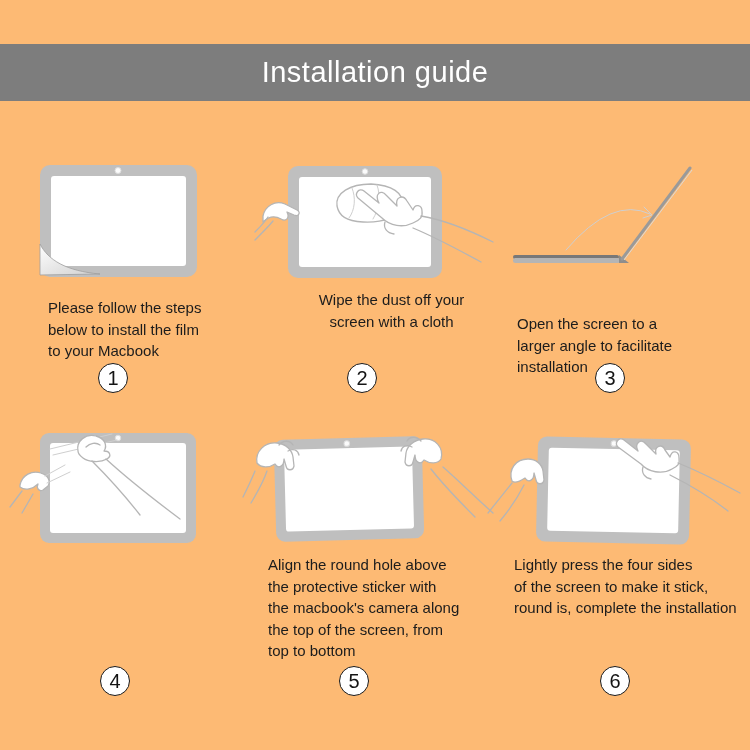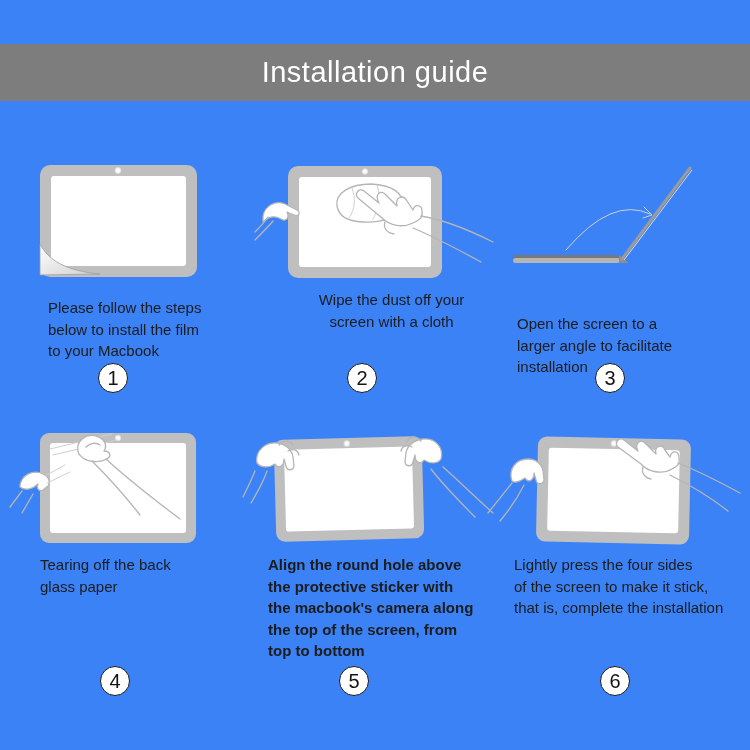--- a/index.html
+++ b/index.html
@@ -1,17 +1,17 @@
 <!DOCTYPE html>
 <html><head>
 <meta charset="utf-8">
 <style>
   html,body{margin:0;padding:0;background:#ffffff;}
   .page{
-    position:relative;width:750px;height:750px;background:#3b82f6;overflow:hidden;
+    position:relative;width:750px;height:750px;background:#fdba74;overflow:hidden;
     font-family:"Liberation Sans","DejaVu Sans",sans-serif;color:#1c1c1c;
   }
   .banner{
     position:absolute;left:0;top:44px;width:750px;height:57px;background:#7d7d7d;
     display:flex;align-items:center;justify-content:center;
   }
   .banner span{color:#ffffff;font-size:29px;letter-spacing:0.5px;}
   .panel{position:absolute;}
   .p1{left:20px;top:160px;width:220px;height:233px;}
   .p2{left:255px;top:160px;width:240px;height:233px;text-align:center;}
@@ -20,21 +20,21 @@
   .p5{left:255px;top:425px;width:240px;height:271px;}
   .p6{left:500px;top:425px;width:248px;height:271px;}
   .fig{display:block;overflow:visible;}
   .caption{
     margin:4px 0 0 0;font-size:15px;line-height:21.5px;white-space:pre-line;color:#1c1c1c;
   }
   .p1 .caption{padding-left:28px;margin-top:12px;}
   .p2 .caption{padding-left:33px;}
   .p3 .caption{padding-left:17px;margin-top:28px;}
   .p4 .caption{padding-left:20px;}
-  .p5 .caption{padding-left:13px;font-weight:bold;}
+  .p5 .caption{padding-left:13px;}
   .p6 .caption{padding-left:14px;}
   .num{
     position:absolute;bottom:0;width:28px;height:28px;border:1.5px solid #1a1a1a;border-radius:50%;
     display:flex;align-items:center;justify-content:center;font-size:20px;color:#141414;background:#fff;
   }
   .p1 .num{left:78px;}
   .p2 .num{left:92px;}
   .p3 .num{left:95px;}
   .p4 .num{left:80px;}
   .p5 .num{left:84px;}
@@ -111,22 +111,20 @@
       <rect x="30" y="18" width="136" height="90" rx="3" fill="#ffffff"></rect>
       <circle cx="98" cy="13" r="2.8" fill="#fbfbfb" stroke="#dcdcdc" stroke-width="1"></circle>
       <path class="faint" d="M 30 24 L 92 9 M 33 30 L 97 15"></path>
       <path class="blob" d="M 58 26 C 56 16 66 8 76 11 C 84 13 88 20 84 26 C 90 26 92 31 87 34 C 80 38 68 37 63 33 C 59 30 58 28 58 26 Z"></path>
       <path class="line" d="M 66 22 C 70 18 76 17 80 20" stroke-width="1"></path>
       <path class="line" d="M 72 36 C 90 54 106 72 120 90 M 86 34 C 110 56 136 76 160 94"></path>
       <path class="blob" d="M 0 60 C 2 50 12 45 21 48 C 28 50 31 56 28 61 L 23 65 C 19 67 16 63 18 59 C 13 64 5 66 0 62 Z"></path>
       <path class="faint" d="M 25 51 L 45 40 M 27 58 L 50 47"></path>
       <path class="line" d="M 2 66 L -10 82 M 13 69 L 2 88"></path>
     </svg>
-    <p class="caption">Tearing off the back
-glass paper</p>
     <span class="num">4</span>
   </section>
 
   <section class="panel p5">
     <svg class="fig" width="240" height="125" viewBox="0 0 240 125">
       <g transform="rotate(-1.5 95 64)">
         <rect x="20" y="13" width="148" height="102" rx="9" fill="#bfbfbf"></rect>
         <rect x="30" y="23" width="128" height="82" rx="3" fill="#ffffff"></rect>
         <circle cx="93" cy="18.5" r="2.8" fill="#fbfbfb" stroke="#dcdcdc" stroke-width="1"></circle>
       </g>
@@ -153,17 +151,17 @@
         <circle cx="113" cy="18.5" r="2.8" fill="#fbfbfb" stroke="#dcdcdc" stroke-width="1"></circle>
       </g>
       <path class="blob" d="M 12 56 C 8 44 16 34 28 34 C 36 34 42 39 43 46 L 44 55 C 43 60 37 60 36 55 L 34 48 C 34 56 28 58 25 53 C 19 57 14 58 12 56 Z"></path>
       <path class="line" d="M 12 58 C 4 68 -4 78 -12 88 M 24 60 C 18 72 10 84 0 96"></path>
       <path class="blob" d="M 172 44 C 162 50 148 47 141 39 L 118 22 C 114 18 119 11 124 15 L 138 26 C 134 18 141 13 146 19 L 156 29 C 154 21 162 18 165 25 L 170 32 C 172 24 179 26 179 33 C 180 39 178 41 172 44 Z"></path>
       <path class="line" d="M 143 42 C 141 48 145 53 151 54"></path>
       <path class="line" d="M 178 38 C 198 46 218 56 240 68 M 170 50 C 190 60 210 72 228 86"></path>
     </svg>
     <p class="caption">Lightly press the four sides
 of the screen to make it stick,
-that is, complete the installation</p>
+round is, complete the installation</p>
     <span class="num">6</span>
   </section>
 
 </div>
 
 </body></html>

